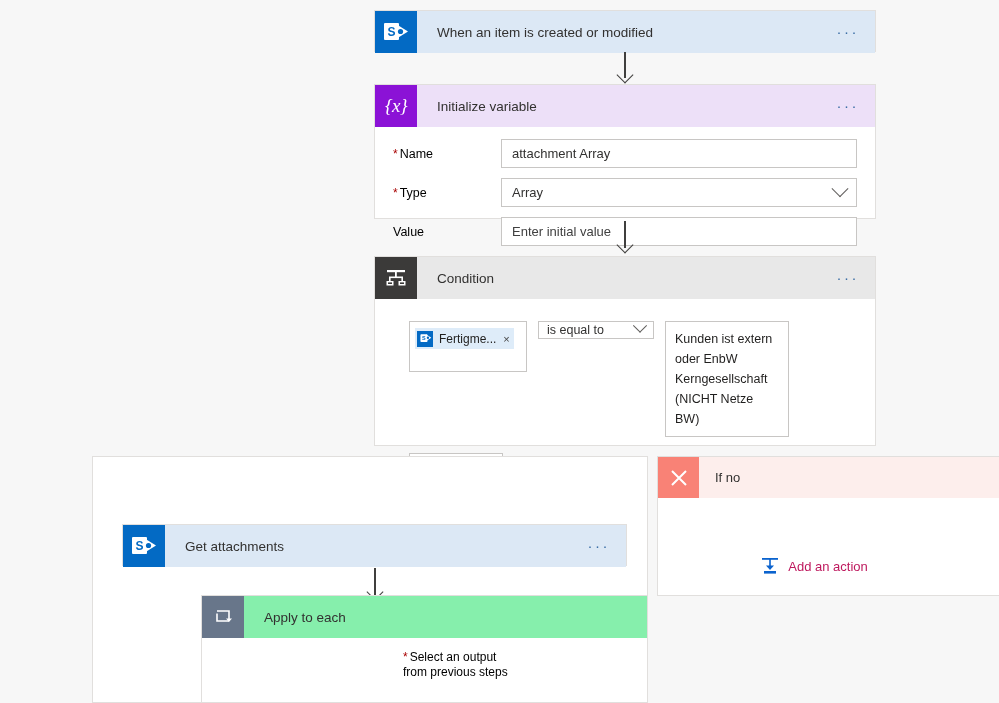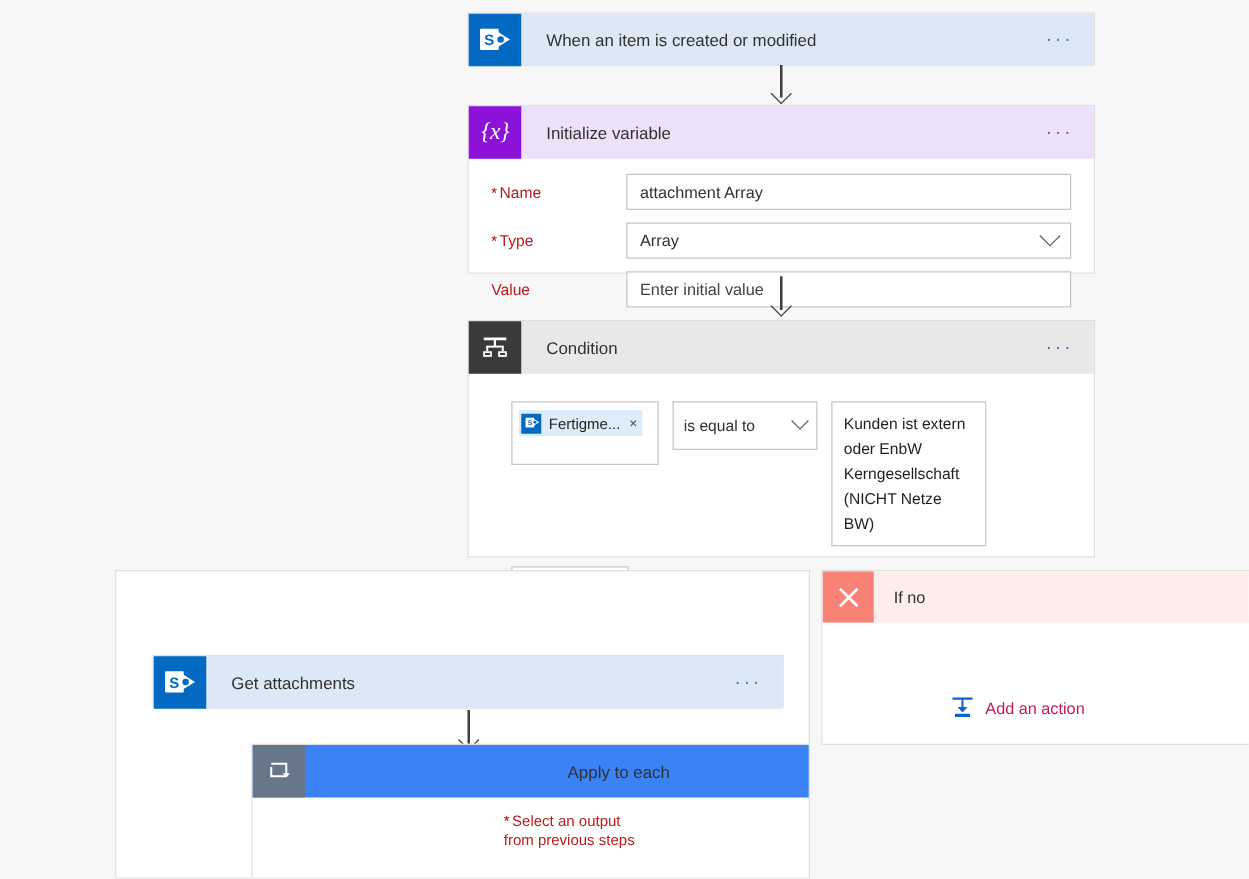--- a/index.html
+++ b/index.html
@@ -54,21 +54,21 @@
     font-size: 15px;
     line-height: 8px;
     cursor: pointer;
     user-select: none;
   }
 
   
   .hdr-sp      { background: #dce8f5; }
   .hdr-var     { background: #ede0f8; }
   .hdr-cond    { background: #e8e8e8; }
-  .hdr-loop    { background: #3b82f6; text-align: center; }
+  .hdr-loop    { background: #86efac; }
 
   .icon-sp     { background: #036ac4; }
   .icon-var    { background: #8b12d6; }
   .icon-cond   { background: #3b3a39; }
   .icon-loop   { background: #68768a; }
 
   
   .sp-glyph { position: relative; width: 24px; height: 20px; }
   .sp-s {
     position: absolute; left: 0; top: 1px;
@@ -98,21 +98,21 @@
 
   .field-row {
     display: flex;
     align-items: center;
     margin-bottom: 10px;
   }
   .field-label {
     width: 108px;
     flex: 0 0 108px;
     font-size: 12.5px;
-    color: #b91c1c;
+    color: #000000;
   }
   .req::before {
     content: "*";
     color: #a80000;
     margin-right: 2px;
     font-size: 12px;
   }
   .field-input {
     flex: 1 1 auto;
     height: 29px;
@@ -172,21 +172,21 @@
     overflow: hidden;
   }
   .token-x {
     margin-left: 7px;
     font-size: 11px;
     color: #444;
     cursor: pointer;
   }
   .cond-op {
     width: 116px;
-    height: 39px;
+    height: 18px;
     margin-left: 11px;
     border: 1px solid #c8c6c4;
     background: #fff;
     display: flex;
     align-items: center;
     padding: 0 8px;
     box-sizing: border-box;
     font-size: 12.5px;
   }
   .cond-val {

